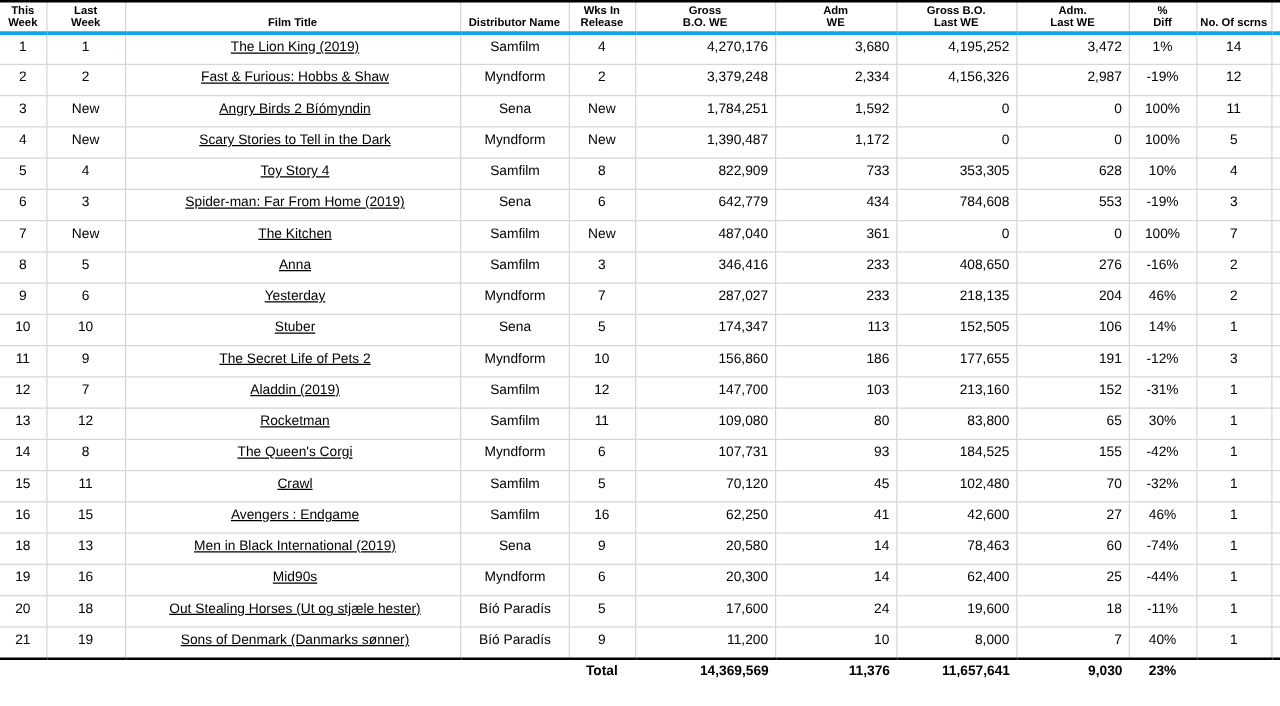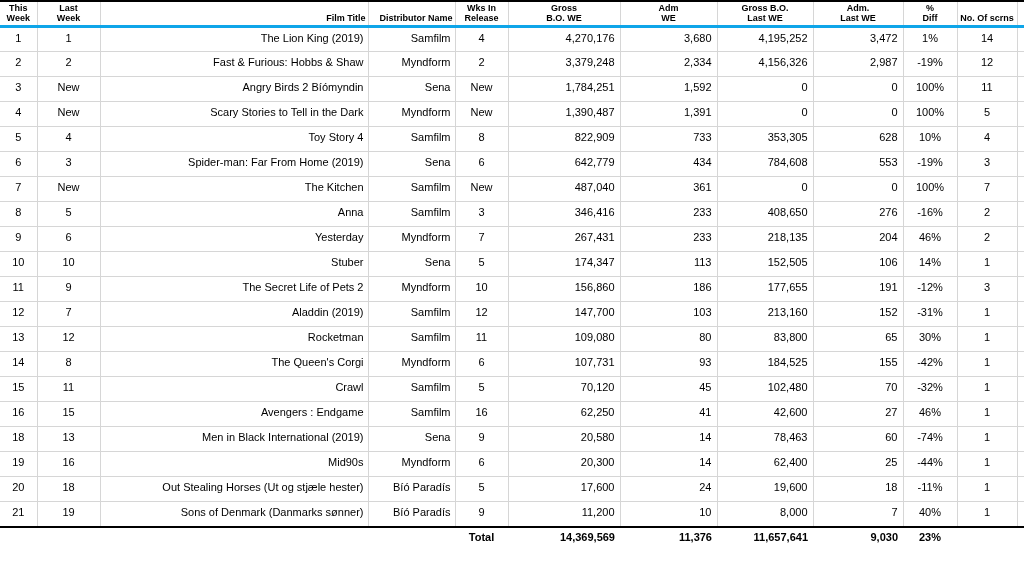--- a/index.html
+++ b/index.html
@@ -62,24 +62,24 @@
   tfoot tr { height: 18px; }
   tfoot td {
     font-size: 11px;
     font-weight: bold;
     vertical-align: top;
     padding: 3px 4px 0 4px;
     border-top: 2px solid #000;
     white-space: nowrap;
   }
 
-  .al { text-align: right; }
+  .al { text-align: center; }
   .ac { text-align: center; }
   .ar { text-align: right; padding-right: 5px; }
-  td.title-cell { padding-left: 8px; }
+  td.title-cell { padding-left: 8px; text-decoration: underline; }
   td.dist-cell  { padding-left: 5px; }
 </style>
 </head>
 <body>
 
 <table class="report">
   <colgroup>
     <col class="c0">
       <col class="c1">
       <col class="c2">
@@ -160,21 +160,21 @@
         <td class="ac">11</td>
         <td></td>
       </tr>
       <tr>
         <td class="ac">4</td>
         <td class="ac">New</td>
         <td class="al title-cell">Scary Stories to Tell in the Dark</td>
         <td class="al dist-cell">Myndform</td>
         <td class="ac">New</td>
         <td class="ar">1,390,487</td>
-        <td class="ar">1,391</td>
+        <td class="ar">1,172</td>
         <td class="ar">0</td>
         <td class="ar">0</td>
         <td class="ac">100%</td>
         <td class="ac">5</td>
         <td></td>
       </tr>
       <tr>
         <td class="ac">5</td>
         <td class="ac">4</td>
         <td class="al title-cell">Toy Story 4</td>
@@ -229,21 +229,21 @@
         <td class="ac">-16%</td>
         <td class="ac">2</td>
         <td></td>
       </tr>
       <tr>
         <td class="ac">9</td>
         <td class="ac">6</td>
         <td class="al title-cell">Yesterday</td>
         <td class="al dist-cell">Myndform</td>
         <td class="ac">7</td>
-        <td class="ar">267,431</td>
+        <td class="ar">287,027</td>
         <td class="ar">233</td>
         <td class="ar">218,135</td>
         <td class="ar">204</td>
         <td class="ac">46%</td>
         <td class="ac">2</td>
         <td></td>
       </tr>
       <tr>
         <td class="ac">10</td>
         <td class="ac">10</td>

